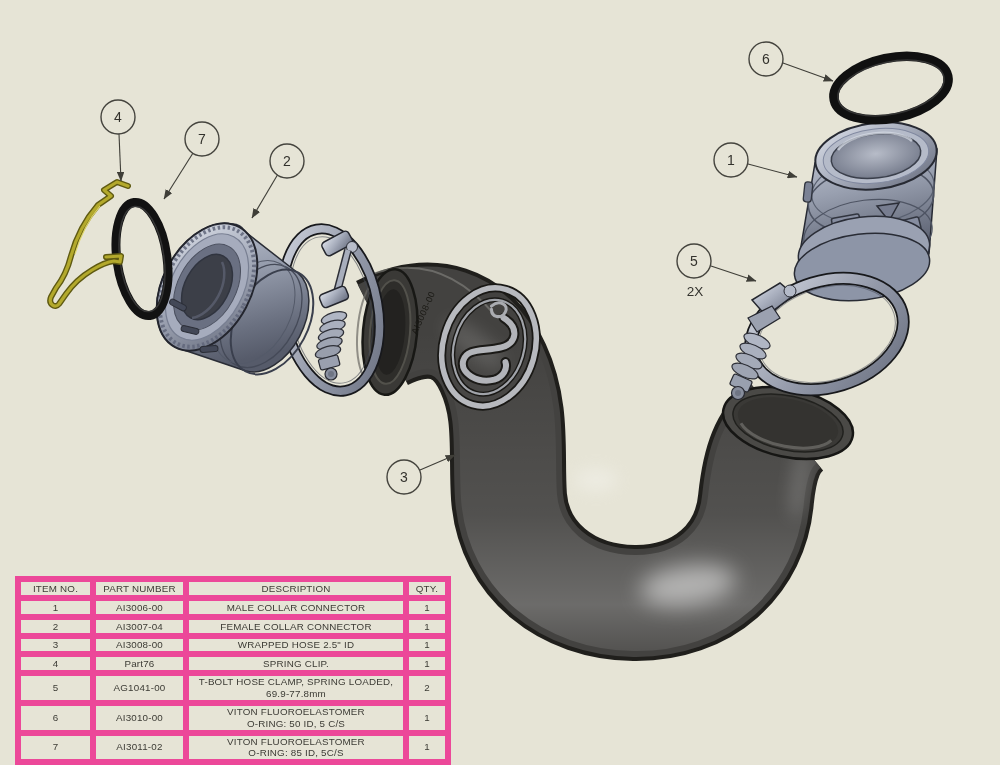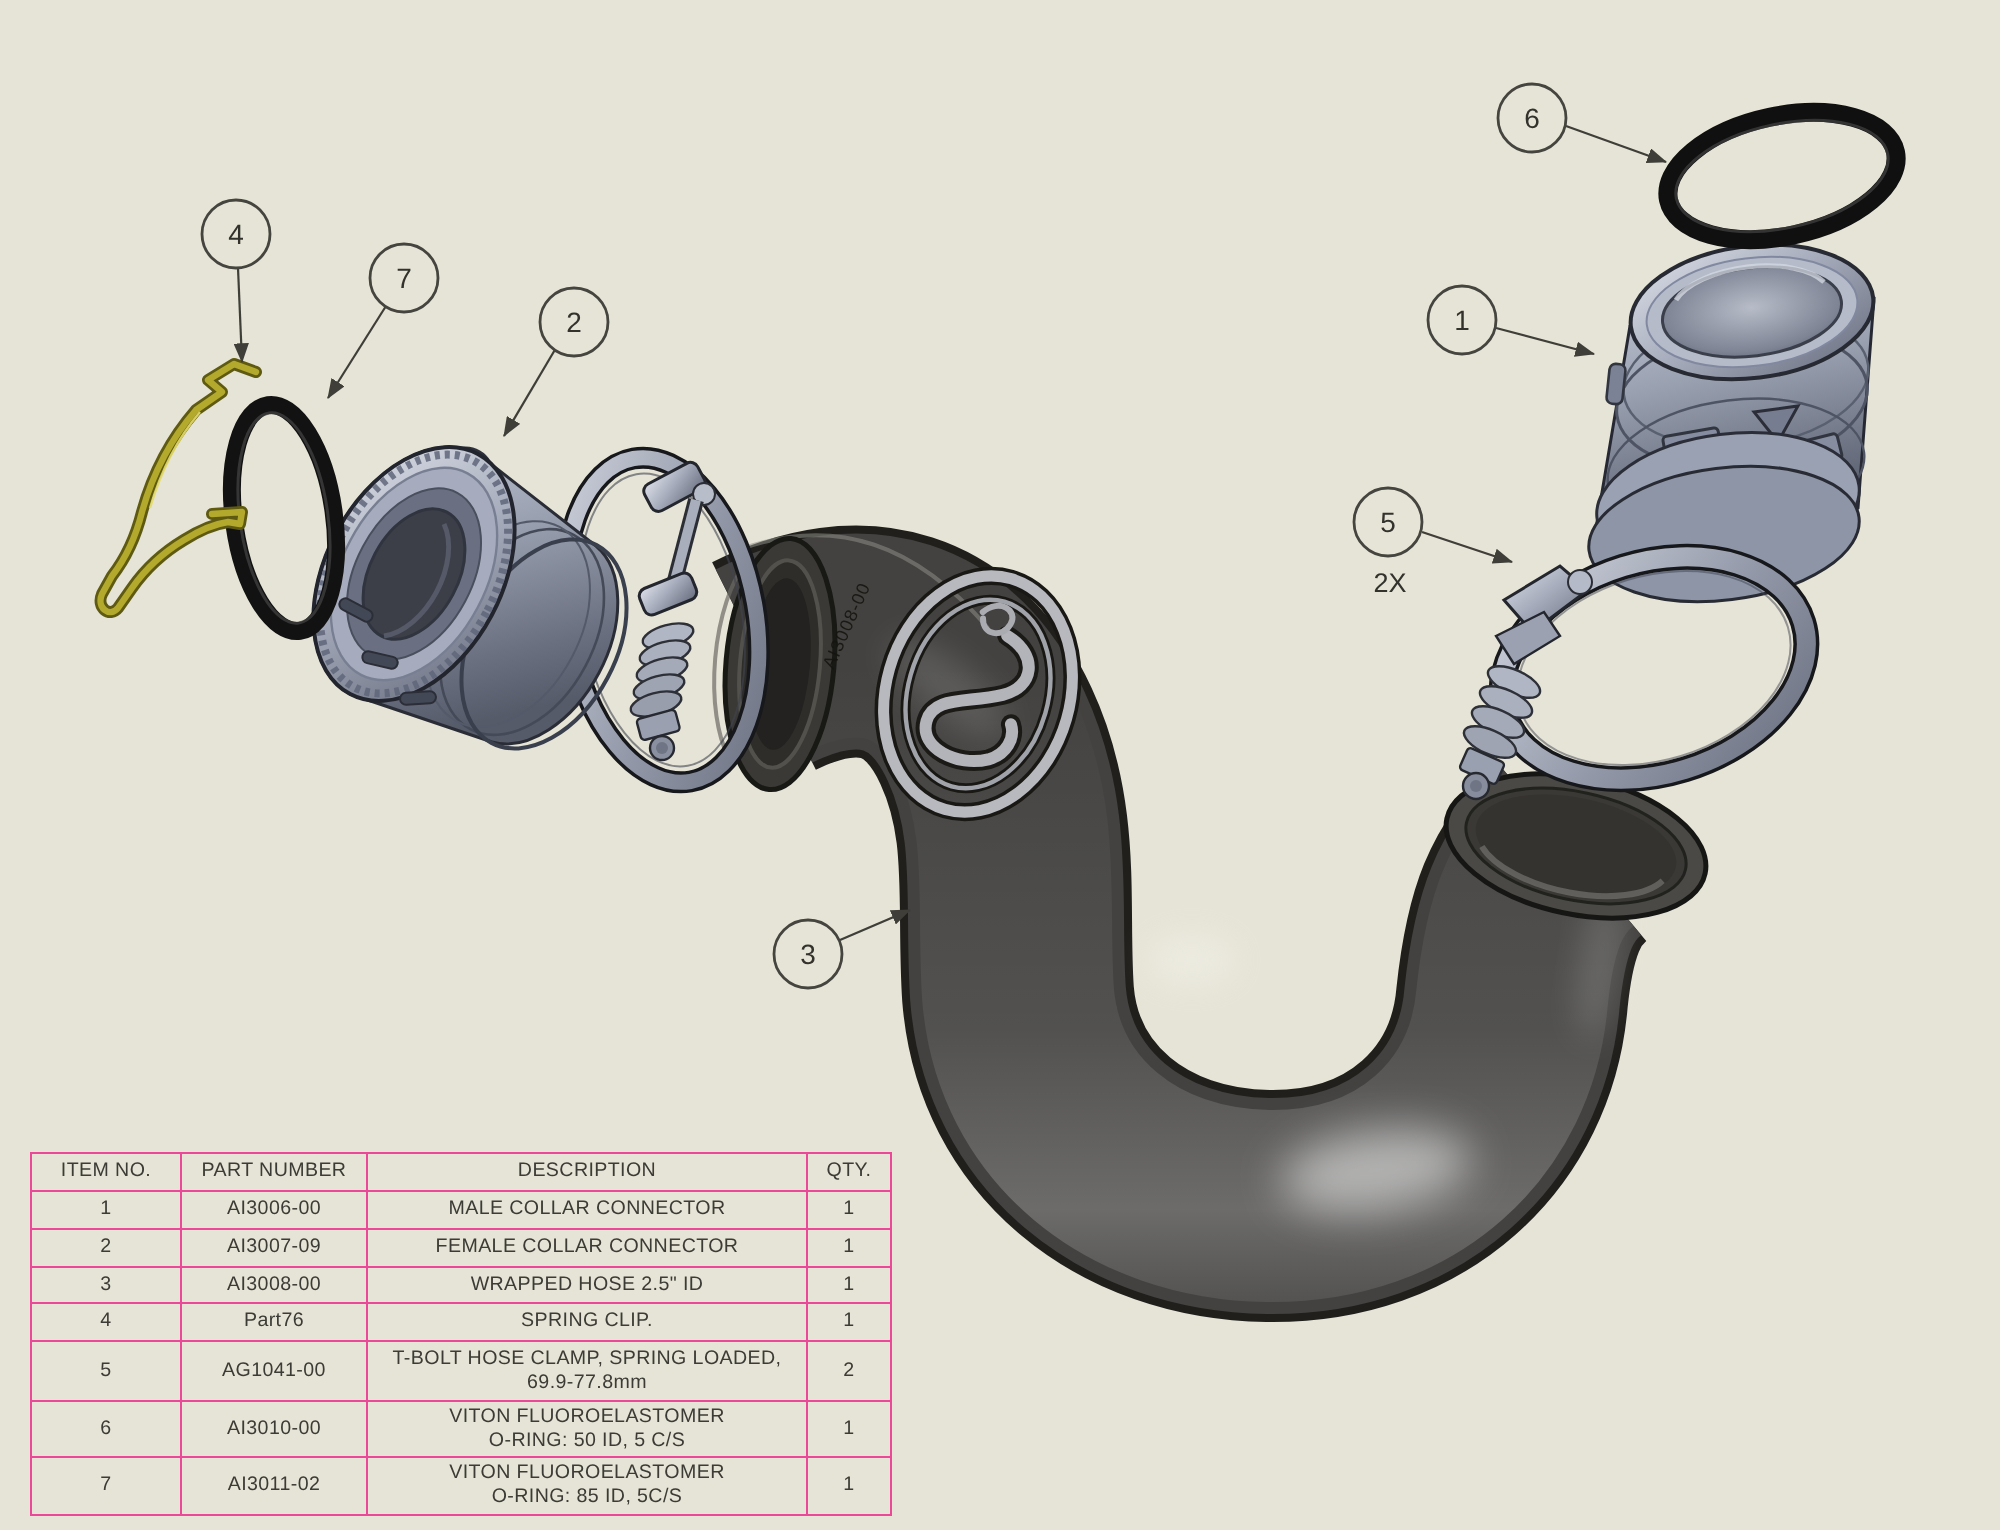--- a/index.html
+++ b/index.html
@@ -13,21 +13,21 @@
   .balloon-num{font-size:14px;fill:#33322d;text-anchor:middle;}
   .qty-note{font-size:13.5px;fill:#33322d;text-anchor:middle;}
   .hose-marking{font-size:9px;fill:#15140f;opacity:.88;letter-spacing:.5px;text-anchor:middle;}
   table.bom{
     position:absolute;left:15px;top:576px;width:430px;
     border-collapse:collapse;table-layout:fixed;
     font-size:9.8px;line-height:1.2;color:#3c3b35;text-align:center;
     letter-spacing:.2px;
   }
   table.bom td,table.bom th{
-    border:1px solid #ec4899;padding:0 2px;font-weight:normal;
+    border:6px solid #ec4899;padding:0 2px;font-weight:normal;
     overflow:hidden;
   }
   tr.h19{height:19px;} tr.h18{height:18px;} tr.h30{height:30px;} tr.h28{height:28px;} tr.h29{height:29px;}
 </style>
 </head>
 <body>
 
 <svg id="scene" width="1000" height="765" viewBox="0 0 1000 765">
   <defs>
     <linearGradient id="grayFace" x1="0" y1="0" x2="1" y2="1">
@@ -270,21 +270,21 @@
       <td>1</td>
       <td>AI3006-00</td>
       <td>
           <div>MALE COLLAR CONNECTOR</div>
           <div></div>
         </td>
       <td>1</td>
     </tr>
     <tr class="h19">
       <td>2</td>
-      <td>AI3007-09</td>
+      <td>AI3007-04</td>
       <td>
           <div>FEMALE COLLAR CONNECTOR</div>
           <div></div>
         </td>
       <td>1</td>
     </tr>
     <tr class="h18">
       <td>3</td>
       <td>AI3008-00</td>
       <td>

